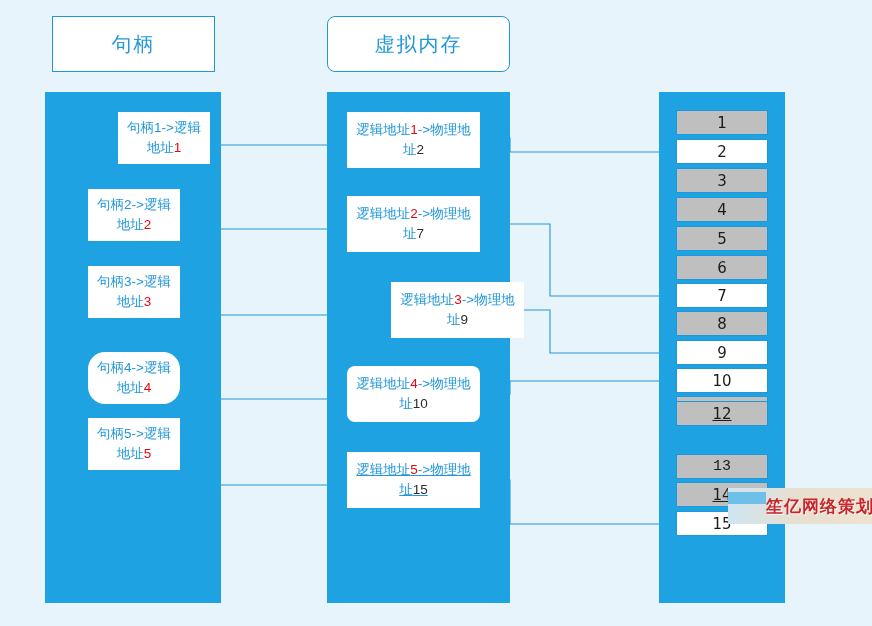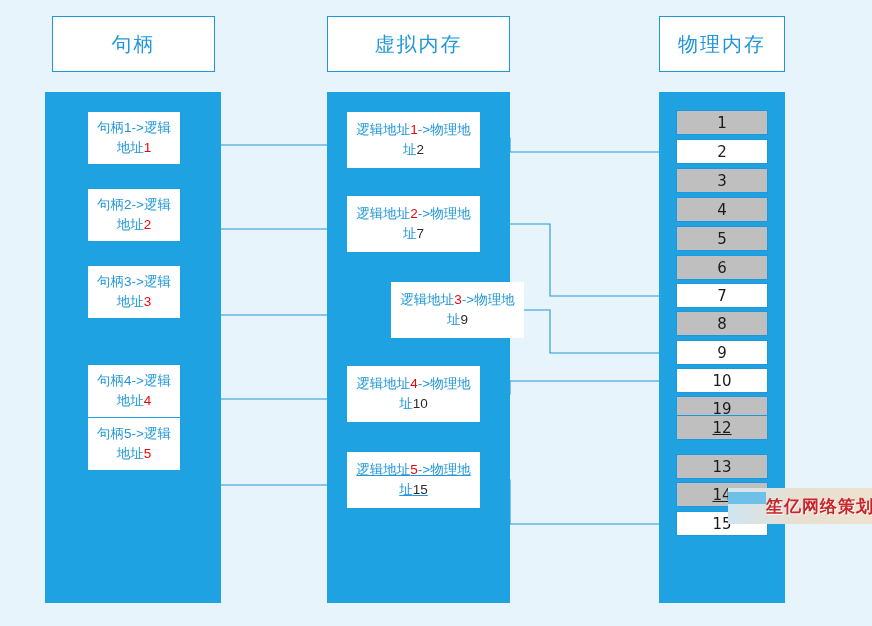--- a/index.html
+++ b/index.html
@@ -28,21 +28,21 @@
     border: 1px solid #2196d8;
     display: flex;
     align-items: center;
     justify-content: center;
     color: #2196d8;
     font-size: 20px;
     letter-spacing: 2px;
     box-sizing: border-box;
   }
   #title-handle   { left: 52px;  top: 16px; width: 163px; height: 56px; }
-  #title-virtual  { left: 327px; top: 16px; width: 183px; height: 56px; }
+  #title-virtual  { left: 327px; top: 16px; width: 183px; height: 56px; border-radius: 8px; }
   #title-physical { left: 659px; top: 16px; width: 126px; height: 56px; }
 
   
   .panel {
     position: absolute;
     background: #1ea2e2;
   }
   #panel-handle   { left: 45px;  top: 92px; width: 176px; height: 511px; }
   #panel-virtual  { left: 327px; top: 92px; width: 183px; height: 511px; }
   #panel-physical { left: 659px; top: 92px; width: 126px; height: 511px; }
@@ -147,74 +147,73 @@
       <path d="M480,138 L510,138 L510,152 L672,152"></path>
       <path d="M480,224 L550,224 L550,296 L672,296"></path>
       <path d="M480,310 L550,310 L550,353 L672,353"></path>
       <path d="M480,394 L510,394 L510,381 L672,381"></path>
       <path d="M480,480 L510,480 L510,524 L672,524"></path>
     </g>
   </svg>
 
   <div class="title-box" id="title-handle">句柄</div>
   <div class="title-box" id="title-virtual">虚拟内存</div>
-  <div class="title-box" id="title-physical">物理内存</div>
 
   <div class="panel" id="panel-handle"></div>
   <div class="panel" id="panel-virtual"></div>
   <div class="panel" id="panel-physical"></div>
 
   <div id="handle-cards">
-      <div class="card card-handle" style="top: 112px;">
+      <div class="card card-handle" style="top: 112px; margin-left: 30px;">
         <span><span>句柄1-&gt;逻辑地址</span><span class="num-red">1</span></span>
       </div>
       <div class="card card-handle" style="top: 189px;">
         <span><span>句柄2-&gt;逻辑地址</span><span class="num-red">2</span></span>
       </div>
       <div class="card card-handle" style="top: 266px;">
         <span><span>句柄3-&gt;逻辑地址</span><span class="num-red">3</span></span>
       </div>
-      <div class="card card-handle" style="top: 365px;">
+      <div class="card card-handle" style="top: 352px; border-radius: 17px;">
         <span><span>句柄4-&gt;逻辑地址</span><span class="num-red">4</span></span>
       </div>
       <div class="card card-handle" style="top: 418px;">
         <span><span>句柄5-&gt;逻辑地址</span><span class="num-red">5</span></span>
       </div>
     </div>
   <div id="virtual-cards">
       <div class="card card-virtual" style="top: 112px;">
         <span><span>逻辑地址</span><span class="num-red">1</span><span>-&gt;物理地址</span><span class="num-dark">2</span></span>
       </div>
       <div class="card card-virtual" style="top: 196px;">
         <span><span>逻辑地址</span><span class="num-red">2</span><span>-&gt;物理地址</span><span class="num-dark">7</span></span>
       </div>
       <div class="card card-virtual" style="top: 282px; margin-left: 44px;">
         <span><span>逻辑地址</span><span class="num-red">3</span><span>-&gt;物理地址</span><span class="num-dark">9</span></span>
       </div>
-      <div class="card card-virtual" style="top: 366px;">
+      <div class="card card-virtual" style="top: 366px; border-radius: 8px;">
         <span><span>逻辑地址</span><span class="num-red">4</span><span>-&gt;物理地址</span><span class="num-dark">10</span></span>
       </div>
       <div class="card card-virtual" style="top: 452px; text-decoration: underline;">
         <span><span>逻辑地址</span><span class="num-red">5</span><span>-&gt;物理地址</span><span class="num-dark">15</span></span>
       </div>
     </div>
   <div id="memory-cells">
       <div class="mem-cell free" style="top: 110px;">1</div>
       <div class="mem-cell used" style="top: 139px;">2</div>
       <div class="mem-cell free" style="top: 168px;">3</div>
       <div class="mem-cell free" style="top: 197px;">4</div>
       <div class="mem-cell free" style="top: 226px;">5</div>
       <div class="mem-cell free" style="top: 255px;">6</div>
       <div class="mem-cell used" style="top: 283px;">7</div>
       <div class="mem-cell free" style="top: 311px;">8</div>
       <div class="mem-cell used" style="top: 340px;">9</div>
       <div class="mem-cell used" style="top: 368px;">10</div>
       <div class="mem-cell free" style="top: 396px;">19</div>
-      <div class="mem-cell free" style="top: 415px; text-decoration: underline;">12</div>
-      <div class="mem-cell free" style="top: 454px;">13</div>
+      <div class="mem-cell free" style="top: 401px; text-decoration: underline;">12</div>
+      <div class="mem-cell free" style="top: 454px; font-family: Liberation Mono, monospace;">13</div>
       <div class="mem-cell free" style="top: 482px; text-decoration: underline;">14</div>
       <div class="mem-cell used" style="top: 511px;">15</div>
     </div>
 
   <div id="watermark">
     <span class="wm-bar"></span>
     <span class="wm-text">笙亿网络策划</span>
   </div>
 
 </div>

